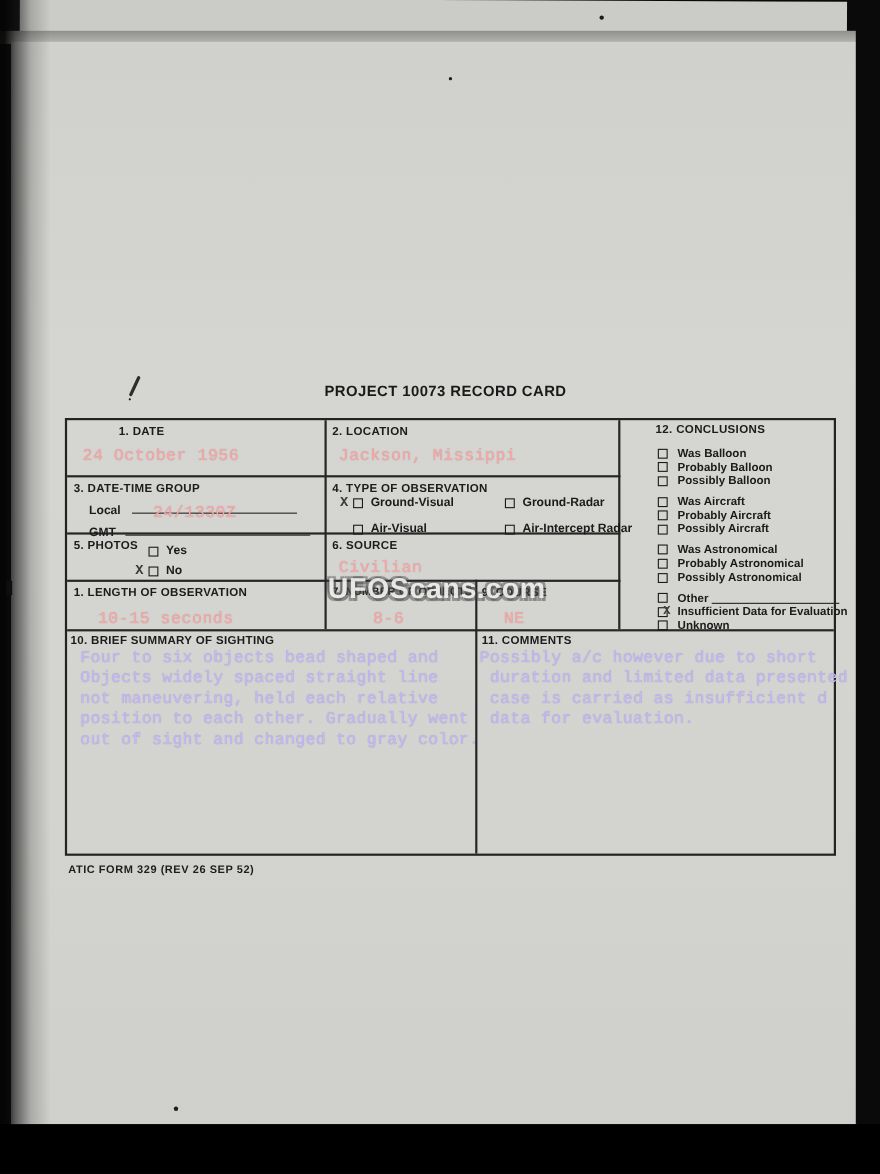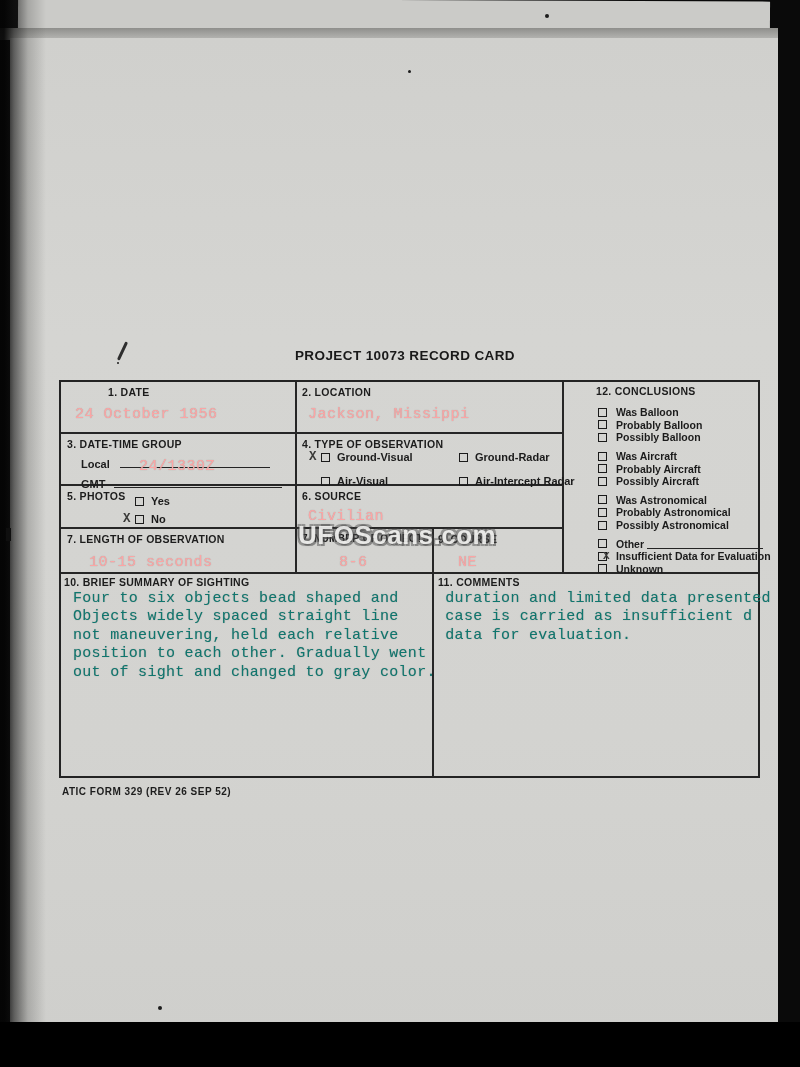--- a/index.html
+++ b/index.html
@@ -54,21 +54,21 @@
   .cbx2{display:inline-block;width:7px;height:7px;border:1.5px solid #1a1a1a;margin:0 9px 0 2px;flex:none;}
   .xafter{display:inline-block;width:0;overflow:visible;visibility:hidden;transform:translateX(-13px);
           font-family:"Liberation Mono",monospace;font-size:11px;color:#3c3c3a;}
   .citem.checked .xafter{visibility:visible;}
   .tailline{display:none;}
   .citem.tail .tailline{display:block;flex:1;max-width:116px;border-bottom:1.5px solid #242424;
                         margin:0 4px 0 3px;height:9px;}
 
   
   .tblock{position:absolute;}
-  .tline{font-family:"Liberation Mono",monospace;font-size:15px;line-height:18.4px;color:#0f766e;
+  .tline{font-family:"Liberation Mono",monospace;font-size:15px;line-height:18.4px;color:#c4b5fd;
          letter-spacing:.3px;white-space:pre;text-shadow:0 0 1px rgba(60,60,55,.35);}
 
   .watermark{position:absolute;left:298px;top:520px;font-size:26px;font-weight:bold;letter-spacing:.5px;
              color:#ebebe9;opacity:.95;
              text-shadow:2px 2px 0 rgba(70,70,70,.55),-2px -2px 0 rgba(70,70,70,.45),
                          2px -2px 0 rgba(70,70,70,.45),-2px 2px 0 rgba(70,70,70,.45),0 0 4px rgba(40,40,40,.3);}
   .form-footer{position:absolute;left:62px;top:786px;font-size:10px;font-weight:bold;
                letter-spacing:.5px;color:#1d1d1d;}
 </style>
 </head>
@@ -163,21 +163,21 @@
         <span class="opt checked">
           <span class="xbefore">X</span>
           <span class="cbx"></span>
           <span>No</span>
         </span>
       </div>
 
     <div class="flabel" style="left:241px;top:108px;">6. SOURCE</div>
     <div class="typed" style="left:247px;top:126px;">Civilian</div>
 
-    <div class="flabel" style="left:6px;top:151px;">7. LENGTH OF OBSERVATION</div>
+    <div class="flabel" style="left:6px;top:151px;">1. LENGTH OF OBSERVATION</div>
     <div class="typed" style="left:28px;top:172px;">10-15 seconds</div>
 
     <div class="flabel small" style="left:241px;top:151px;">7. NUMBER OF OBJECTS</div>
     <div class="typed" style="left:278px;top:172px;">8-6</div>
 
     <div class="flabel" style="left:377px;top:151px;">9. COURSE</div>
     <div class="typed" style="left:397px;top:172px;">NE</div>
 
     <div class="flabel" style="left:3px;top:194px;text-align:right;">10. BRIEF SUMMARY OF SIGHTING</div>
     <div class="tblock" style="left:12px;top:208px;">
@@ -185,20 +185,21 @@
     <div class="tline">Four to six objects bead shaped and</div>
         <div class="tline">Objects widely spaced straight line</div>
         <div class="tline">not maneuvering, held each relative</div>
         <div class="tline">position to each other. Gradually went</div>
         <div class="tline">out of sight and changed to gray color.</div>
       </div>
 
     <div class="flabel" style="left:377px;top:194px;">11. COMMENTS</div>
     <div class="tblock" style="left:375px;top:208px;">
 
+    <div class="tline">Possibly a/c however due to short</div>
         <div class="tline"> duration and limited data presented</div>
         <div class="tline"> case is carried as insufficient d</div>
         <div class="tline"> data for evaluation.</div>
       </div>
 
     <div class="conclusions">
       <div class="hdr">12. CONCLUSIONS</div>
       <div>
 
           <div class="citem">

